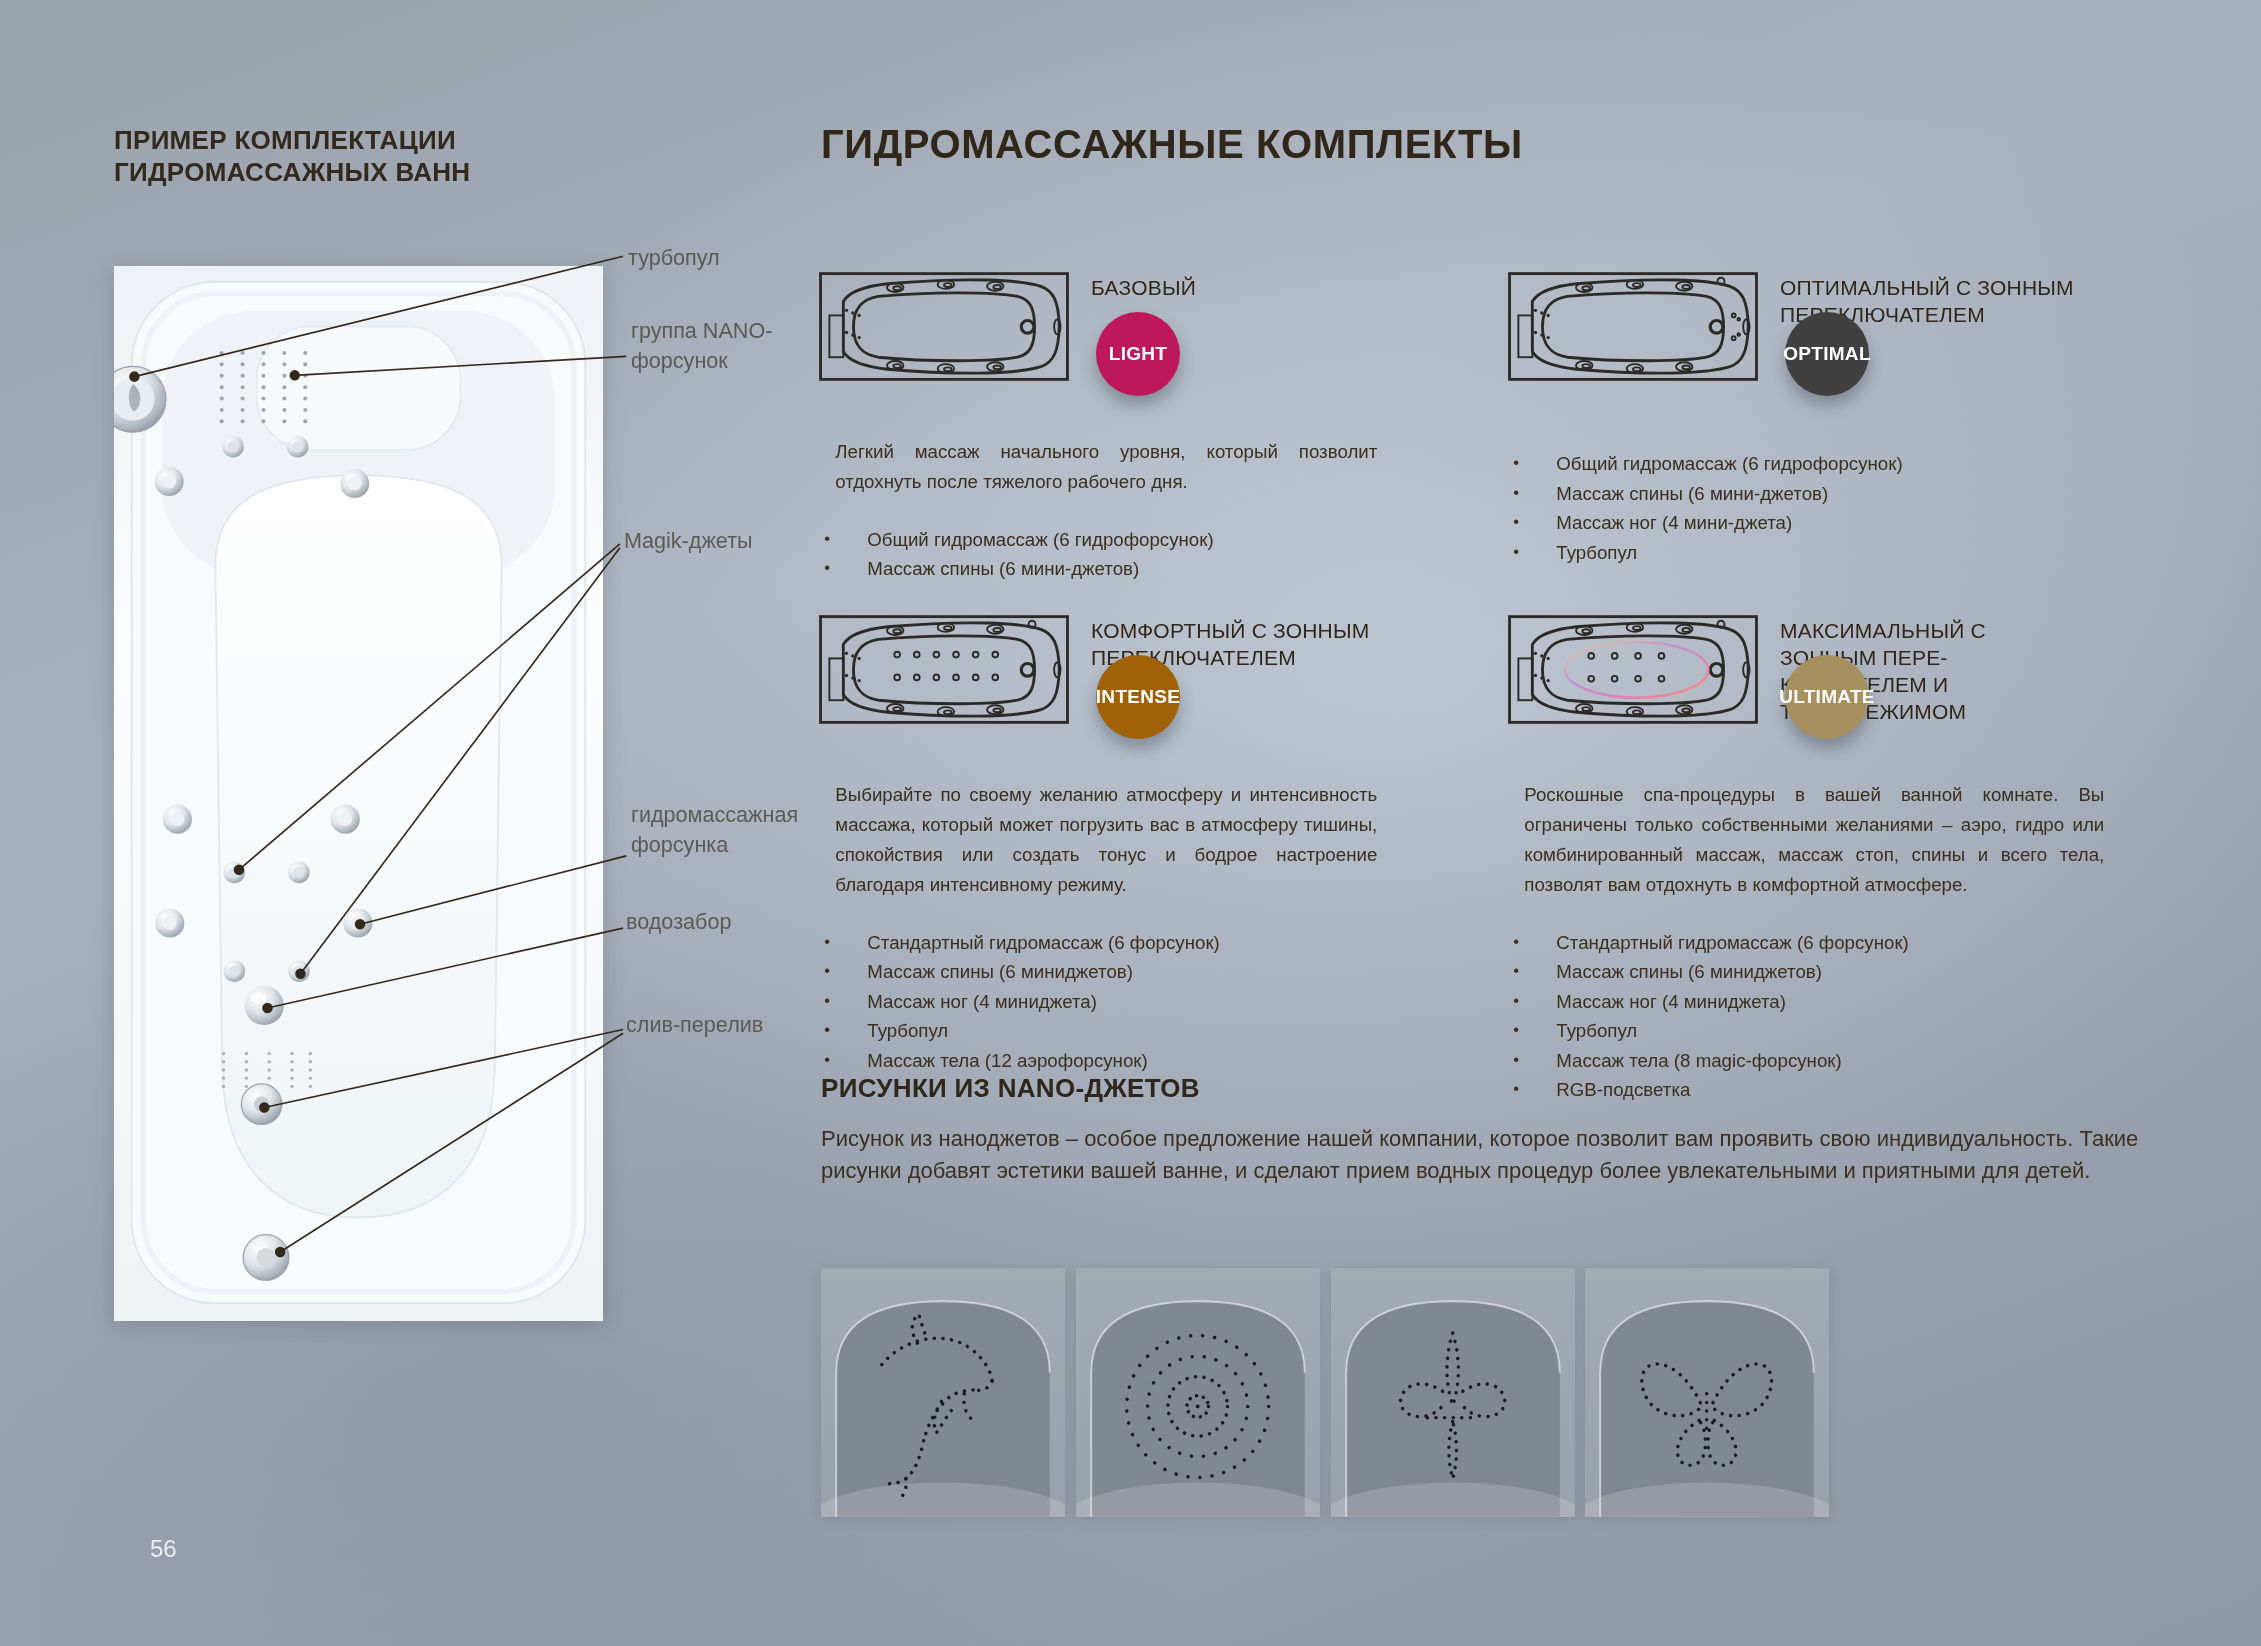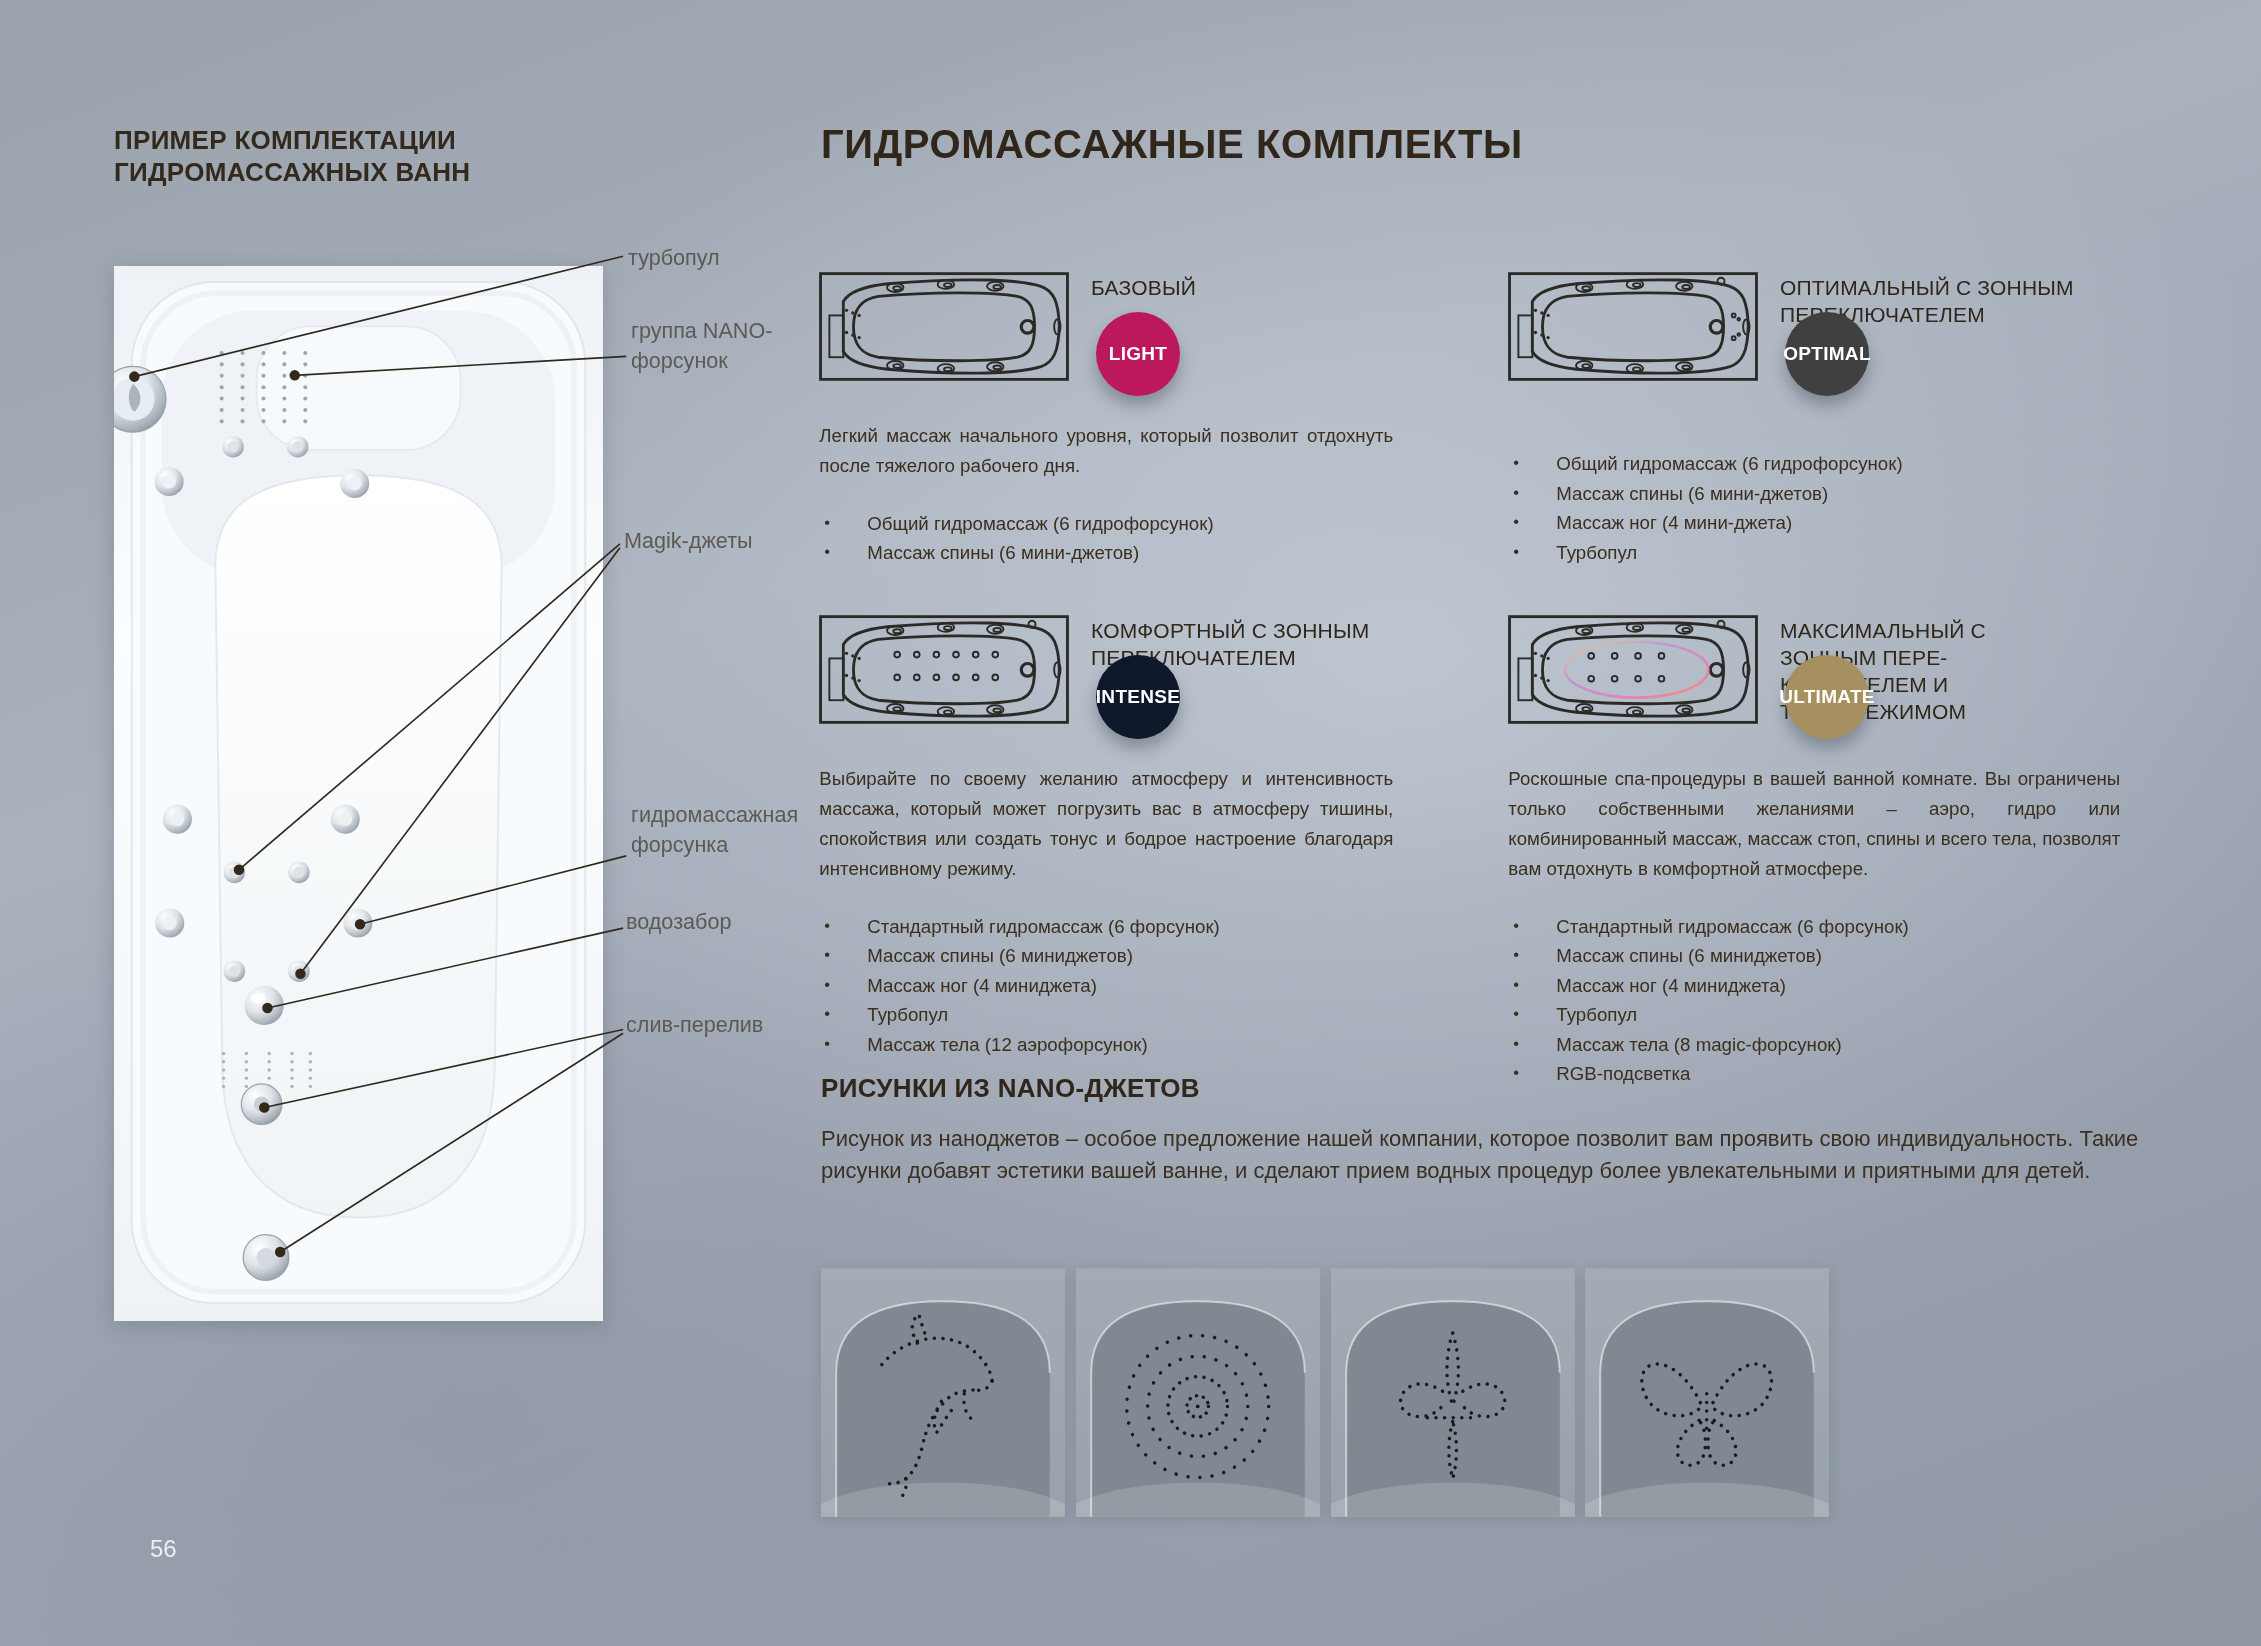--- a/index.html
+++ b/index.html
@@ -34,21 +34,21 @@
   #kit-2{left:818px;top:614px;}
   #kit-3{left:1507px;top:614px;width:643px;}
   .kit-diagram{position:absolute;left:0;top:0;width:252px;height:111px;}
   .kit-title{position:absolute;left:273px;top:2.5px;width:304px;font-size:21px;font-weight:400;
     line-height:1.3;color:#30261a;letter-spacing:0.2px;}
   .kit-badge{position:absolute;left:278px;top:41px;width:84px;height:84px;border-radius:50%;
     display:flex;align-items:center;justify-content:center;color:#fff;font-size:19px;font-weight:700;
     letter-spacing:0.3px;box-shadow:0 10px 15px rgba(45,55,66,.35);}
   .kit-body{position:absolute;left:1.3px;top:150px;width:574px;}
   #kit-1 .kit-body,#kit-3 .kit-body{width:612px;}
-  .kit-desc{font-size:18.7px;line-height:1.6;color:#3b2f1f;text-align:justify;margin:0;}
+  .kit-desc{font-size:18.7px;line-height:1.6;color:#3b2f1f;text-align:justify;margin:16px;}
   .kit-features{list-style:none;margin:28px 0 0 0;padding:0;}
   .kit-features li{position:relative;font-size:18.7px;line-height:1.58;color:#3b2f1f;padding-left:48px;}
   .kit-features li .dot{position:absolute;left:5px;top:0;font-size:16.5px;}
   
   #nano-heading{left:821px;top:1073px;font-size:26px;font-weight:700;color:#30261a;letter-spacing:0.3px;}
   #nano-paragraph{left:821px;top:1123px;width:1328px;font-size:22px;line-height:1.47;color:#3b3022;}
   .pattern-fig{position:absolute;top:1268px;width:244px;height:249px;box-shadow:0 2.5px 11.4px rgba(60,70,82,.18);}
   #pattern-0{left:821px;} #pattern-1{left:1076px;} #pattern-2{left:1331px;} #pattern-3{left:1585px;}
   .dots{fill:none;stroke:#171b1f;stroke-width:5.5;stroke-linecap:round;stroke-dasharray:0.1 13.5;}
   .dots-sparse{stroke-dasharray:0.1 19;}
@@ -308,21 +308,21 @@
         <circle cx="280" cy="64" r="4.5"></circle>
       <circle cx="125" cy="100" r="4.5"></circle>
         <circle cx="156" cy="100" r="4.5"></circle>
         <circle cx="187" cy="100" r="4.5"></circle>
       <circle cx="218" cy="100" r="4.5"></circle>
         <circle cx="249" cy="100" r="4.5"></circle>
         <circle cx="280" cy="100" r="4.5"></circle>
     </g>
   </svg>
   <div class="kit-title">КОМФОРТНЫЙ С ЗОННЫМ ПЕРЕКЛЮЧАТЕЛЕМ</div>
-  <div class="kit-badge" style="background: #0f172a;">INTENSE</div>
+  <div class="kit-badge" style="background: #a16207;">INTENSE</div>
   <div class="kit-body">
     <p class="kit-desc">Выбирайте по своему желанию атмосферу и интенсивность массажа, который может погрузить вас в атмосферу тишины, спокойствия или создать тонус и бодрое настроение благодаря интенсивному режиму.</p>
     <ul class="kit-features">
         <li><span class="dot">•</span><span>Стандартный гидромассаж (6 форсунок)</span></li>
         <li><span class="dot">•</span><span>Массаж спины (6 миниджетов)</span></li>
         <li><span class="dot">•</span><span>Массаж ног (4 миниджета)</span></li>
         <li><span class="dot">•</span><span>Турбопул</span></li>
         <li><span class="dot">•</span><span>Массаж тела (12 аэрофорсунок)</span></li>
       </ul>
   </div>

